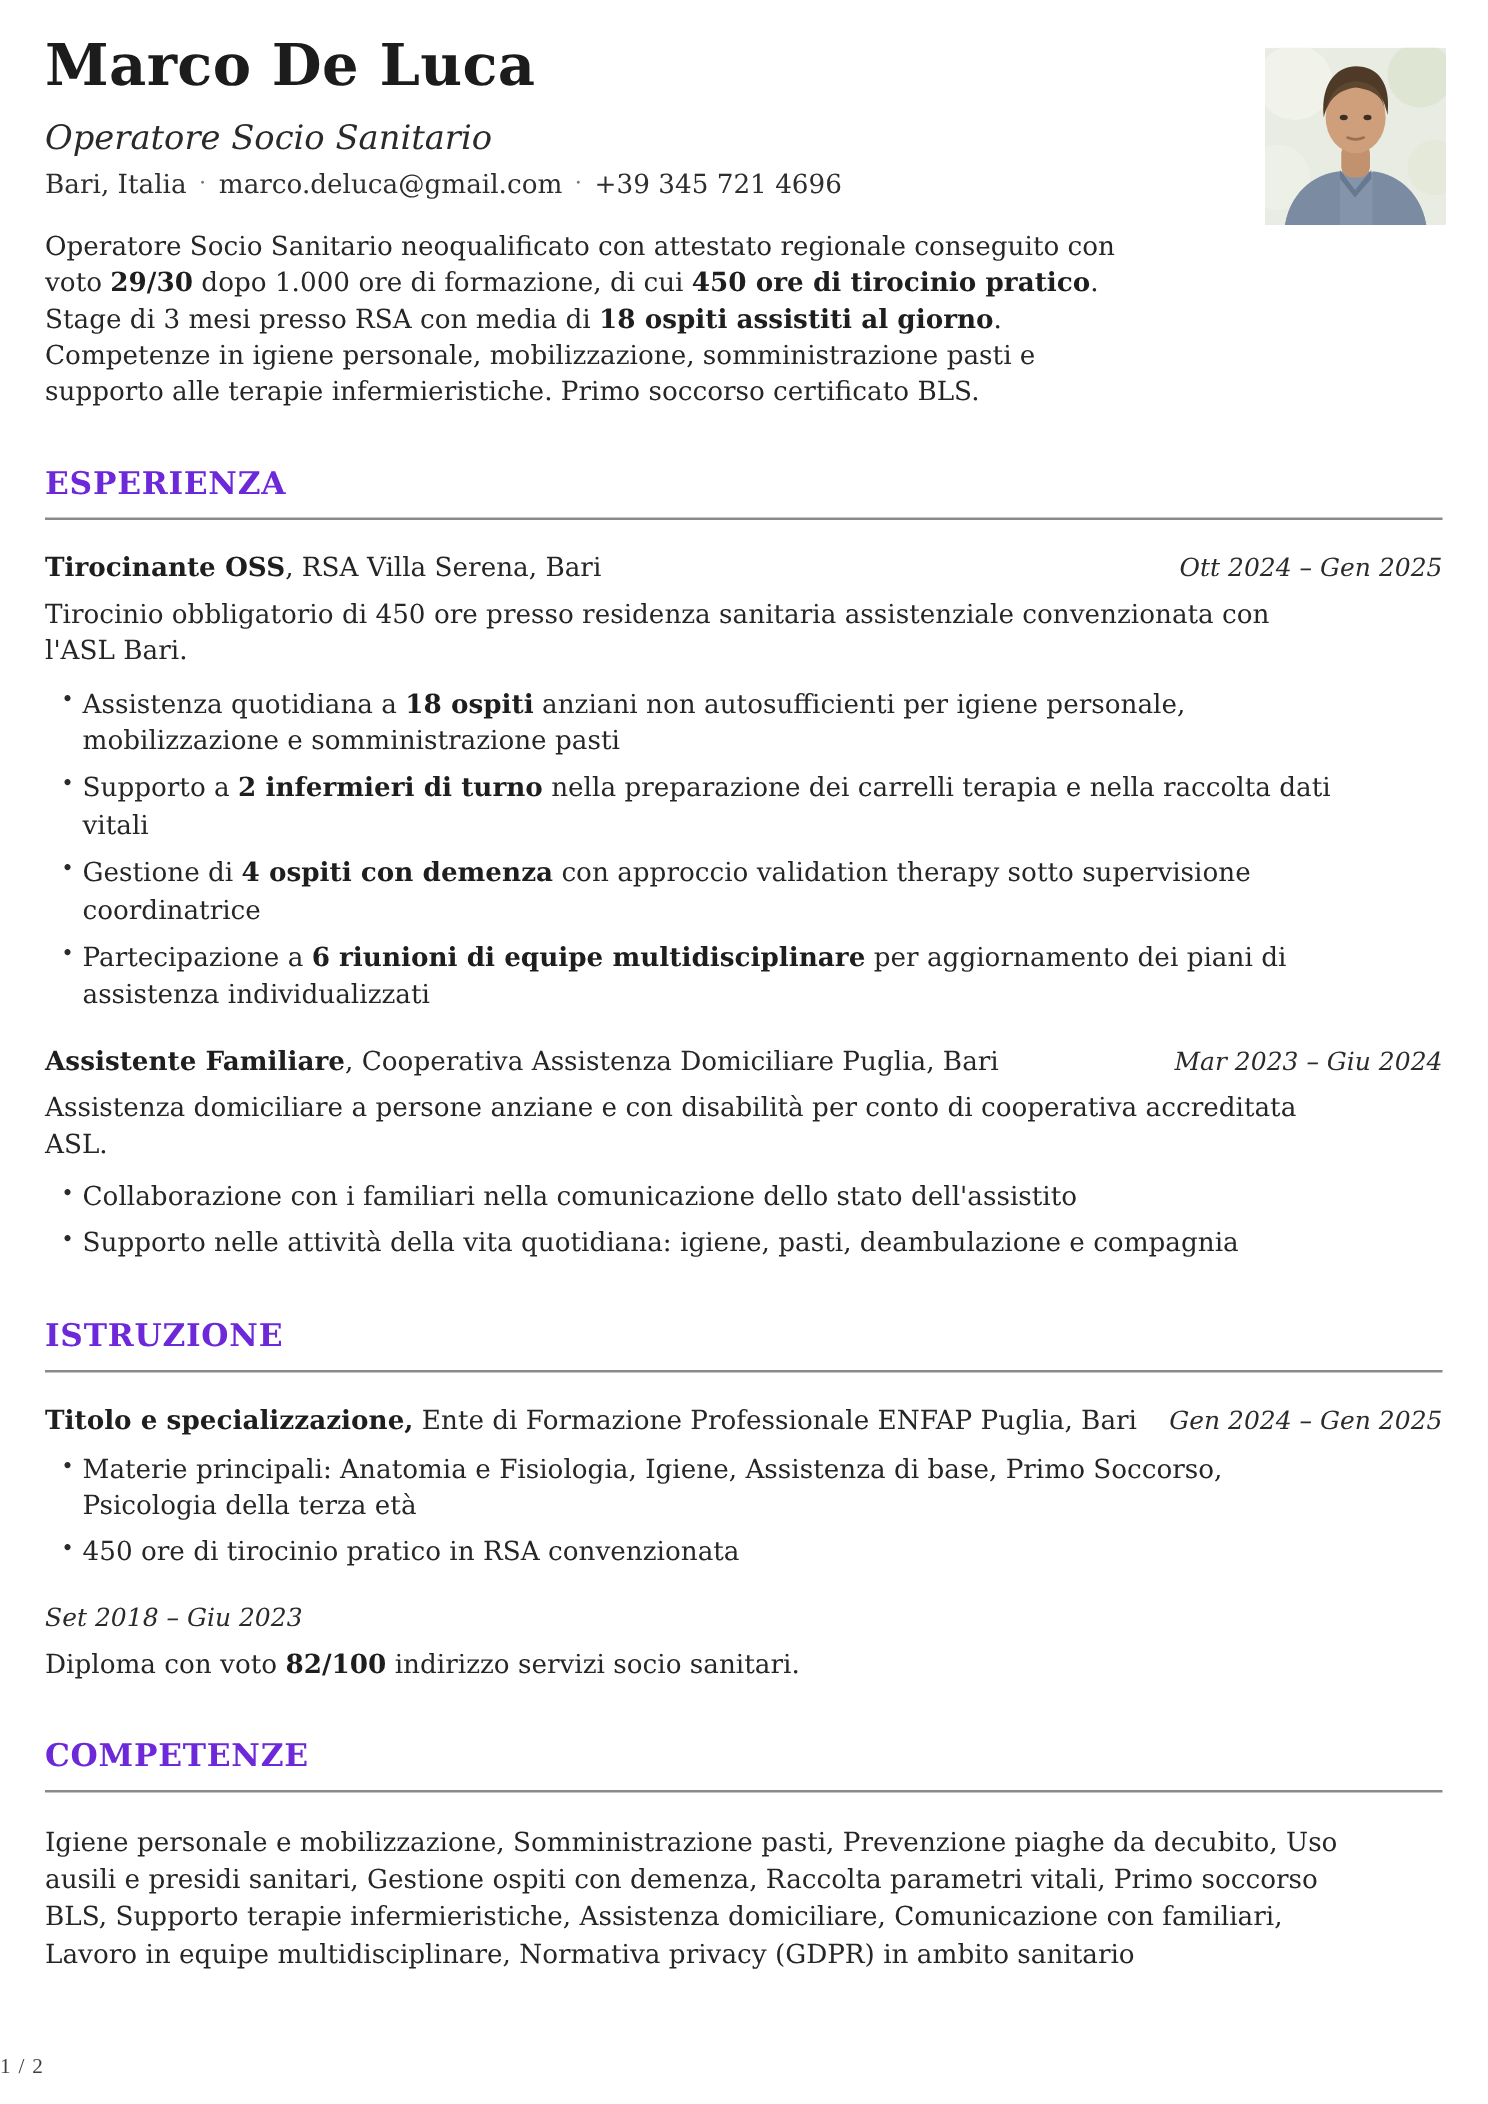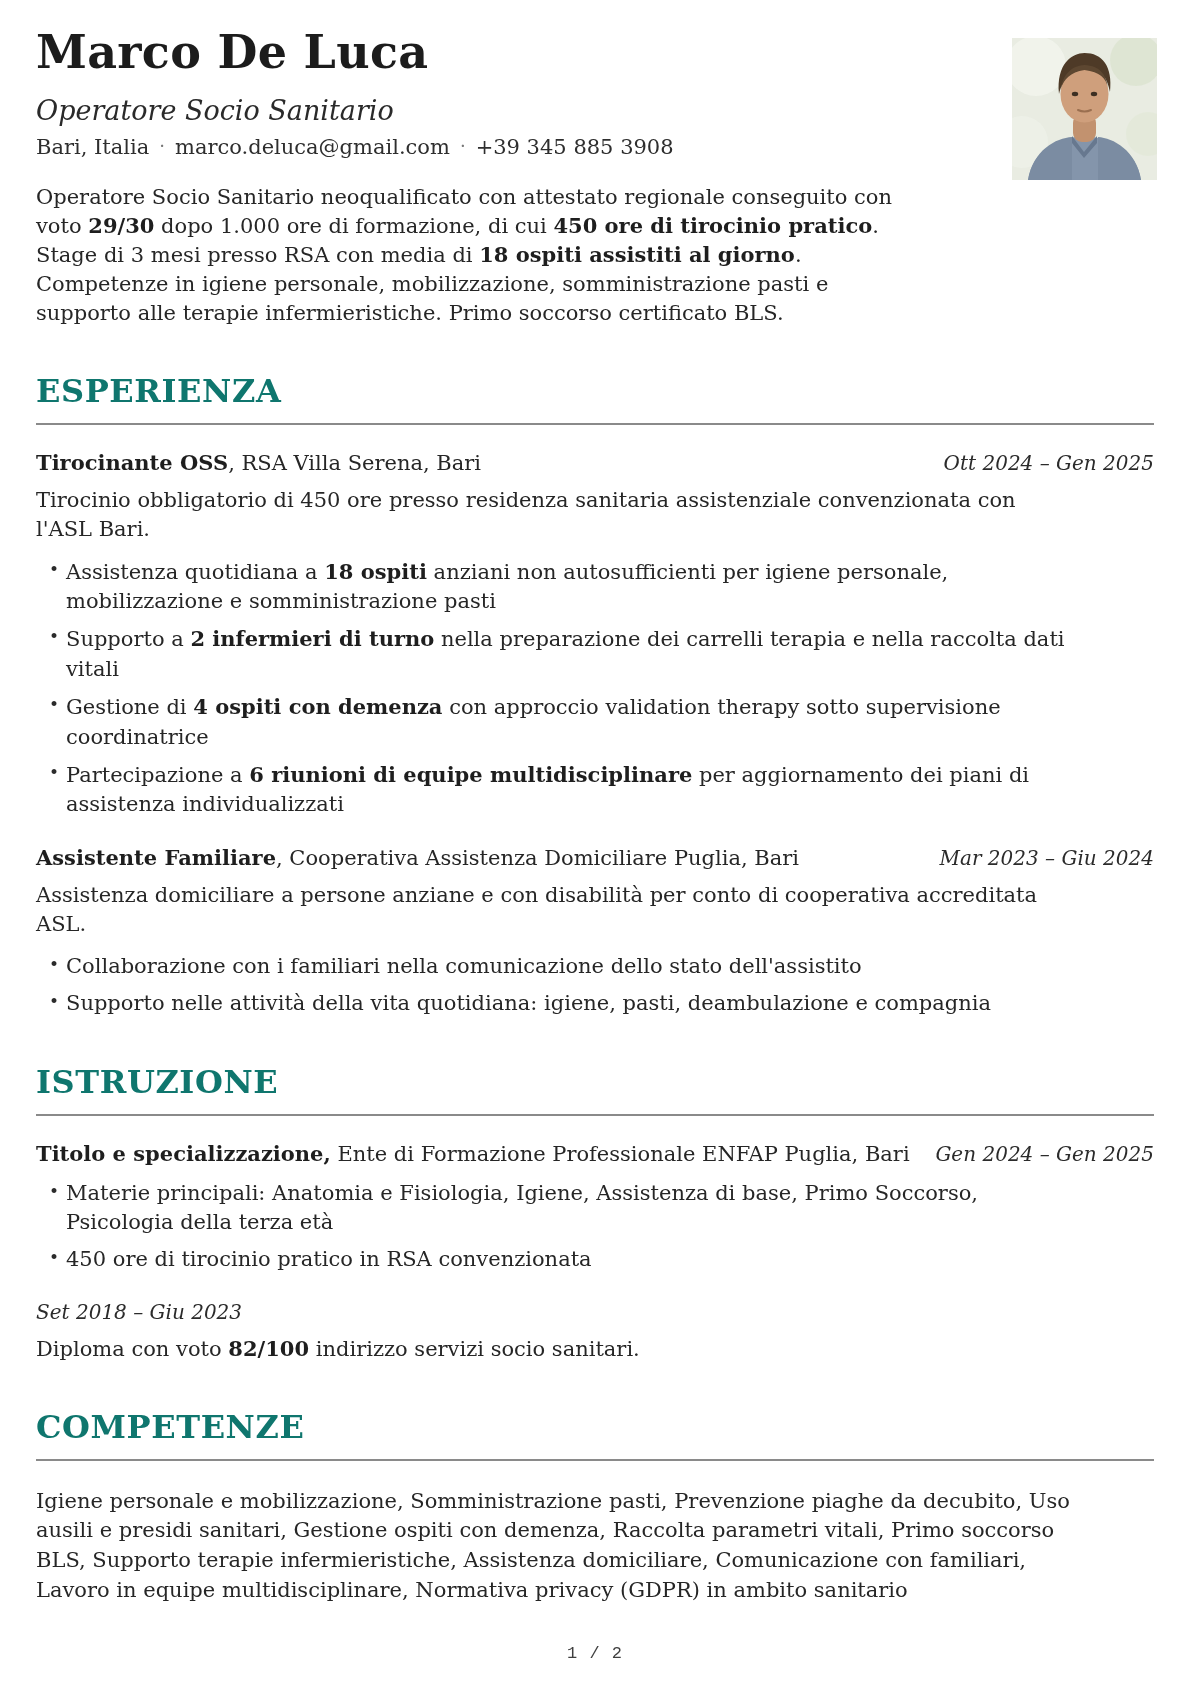--- a/index.html
+++ b/index.html
@@ -61,24 +61,24 @@
   .summary{
     margin:24px 0 0 0;
     max-width:888px;
     font-size:21px;
     line-height:1.38;
   }
   
   section{margin-top:44px;}
   .section-heading{
     margin:0;
-    font-size:32px;
+    font-size:25px;
     font-weight:700;
     letter-spacing:0.6px;
-    color:#0f766e;
+    color:#6d28d9;
     padding-bottom:13px;
     border-bottom:2px solid var(--rule);
   }
   .entry{margin-top:25px;}
   .entry-head{
     display:flex;
     justify-content:space-between;
     align-items:baseline;
     font-size:21px;
   }
@@ -118,39 +118,39 @@
     margin:26px 0 0 0;
     font-size:21px;
     line-height:1.42;
     padding-right:82px;
   }
   
   .footer{
     position:absolute;
     left:0;right:0;
     bottom:20px;
-    text-align:center;
-    font-family:Liberation Mono, monospace;
+    text-align:left;
+    font-family:Liberation Serif, serif;
     font-size:17px;
     color:var(--muted);
     letter-spacing:1px;
     margin-top:10px;
   }
   strong{font-weight:700;color:#1e1e1e;}
 </style>
 </head>
 <body>
 
 <div class="page">
 
   <header class="header">
     <h1 class="name">Marco De Luca</h1>
     <div class="job-title">Operatore Socio Sanitario</div>
     <div class="contact">
-      <span>Bari, Italia</span><span class="sep">·</span><span>marco.deluca@gmail.com</span><span class="sep">·</span><span>+39 345 885 3908</span>
+      <span>Bari, Italia</span><span class="sep">·</span><span>marco.deluca@gmail.com</span><span class="sep">·</span><span>+39 345 721 4696</span>
     </div>
     <div class="photo">
       <svg viewBox="0 0 145 142" aria-hidden="true">
         <rect width="145" height="142" fill="#e9ece2"></rect>
         <circle cx="24" cy="28" r="30" fill="#f3f5ee" opacity="0.8"></circle>
         <circle cx="124" cy="22" r="26" fill="#dde4d2" opacity="0.9"></circle>
         <circle cx="10" cy="104" r="26" fill="#eef1e8" opacity="0.8"></circle>
         <circle cx="136" cy="96" r="22" fill="#e2e8d8" opacity="0.8"></circle>
         <path d="M16,142 C21,112 44,100 72,98 C101,100 124,112 129,142 Z" fill="#8495ab"></path>
         <path d="M16,142 C21,112 44,100 60,99 L60,142 Z" fill="#7b8ca2"></path>

